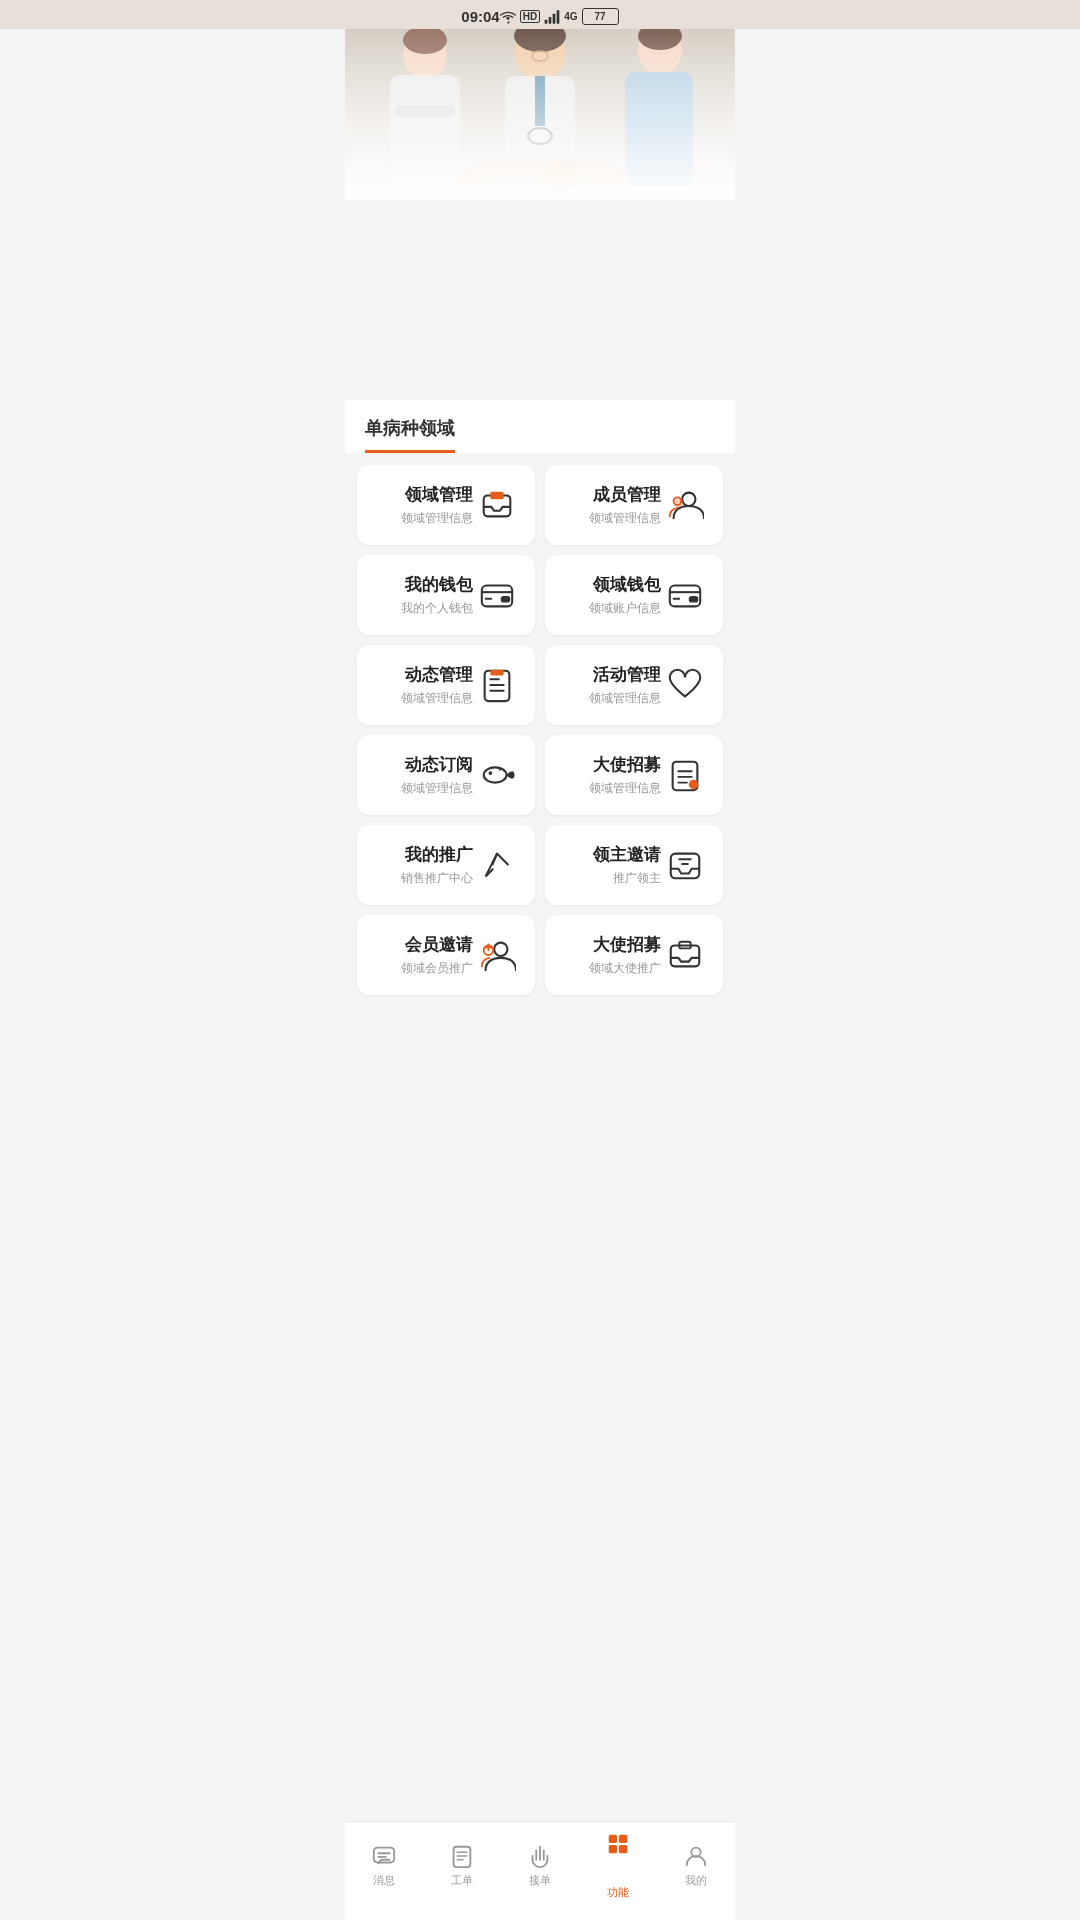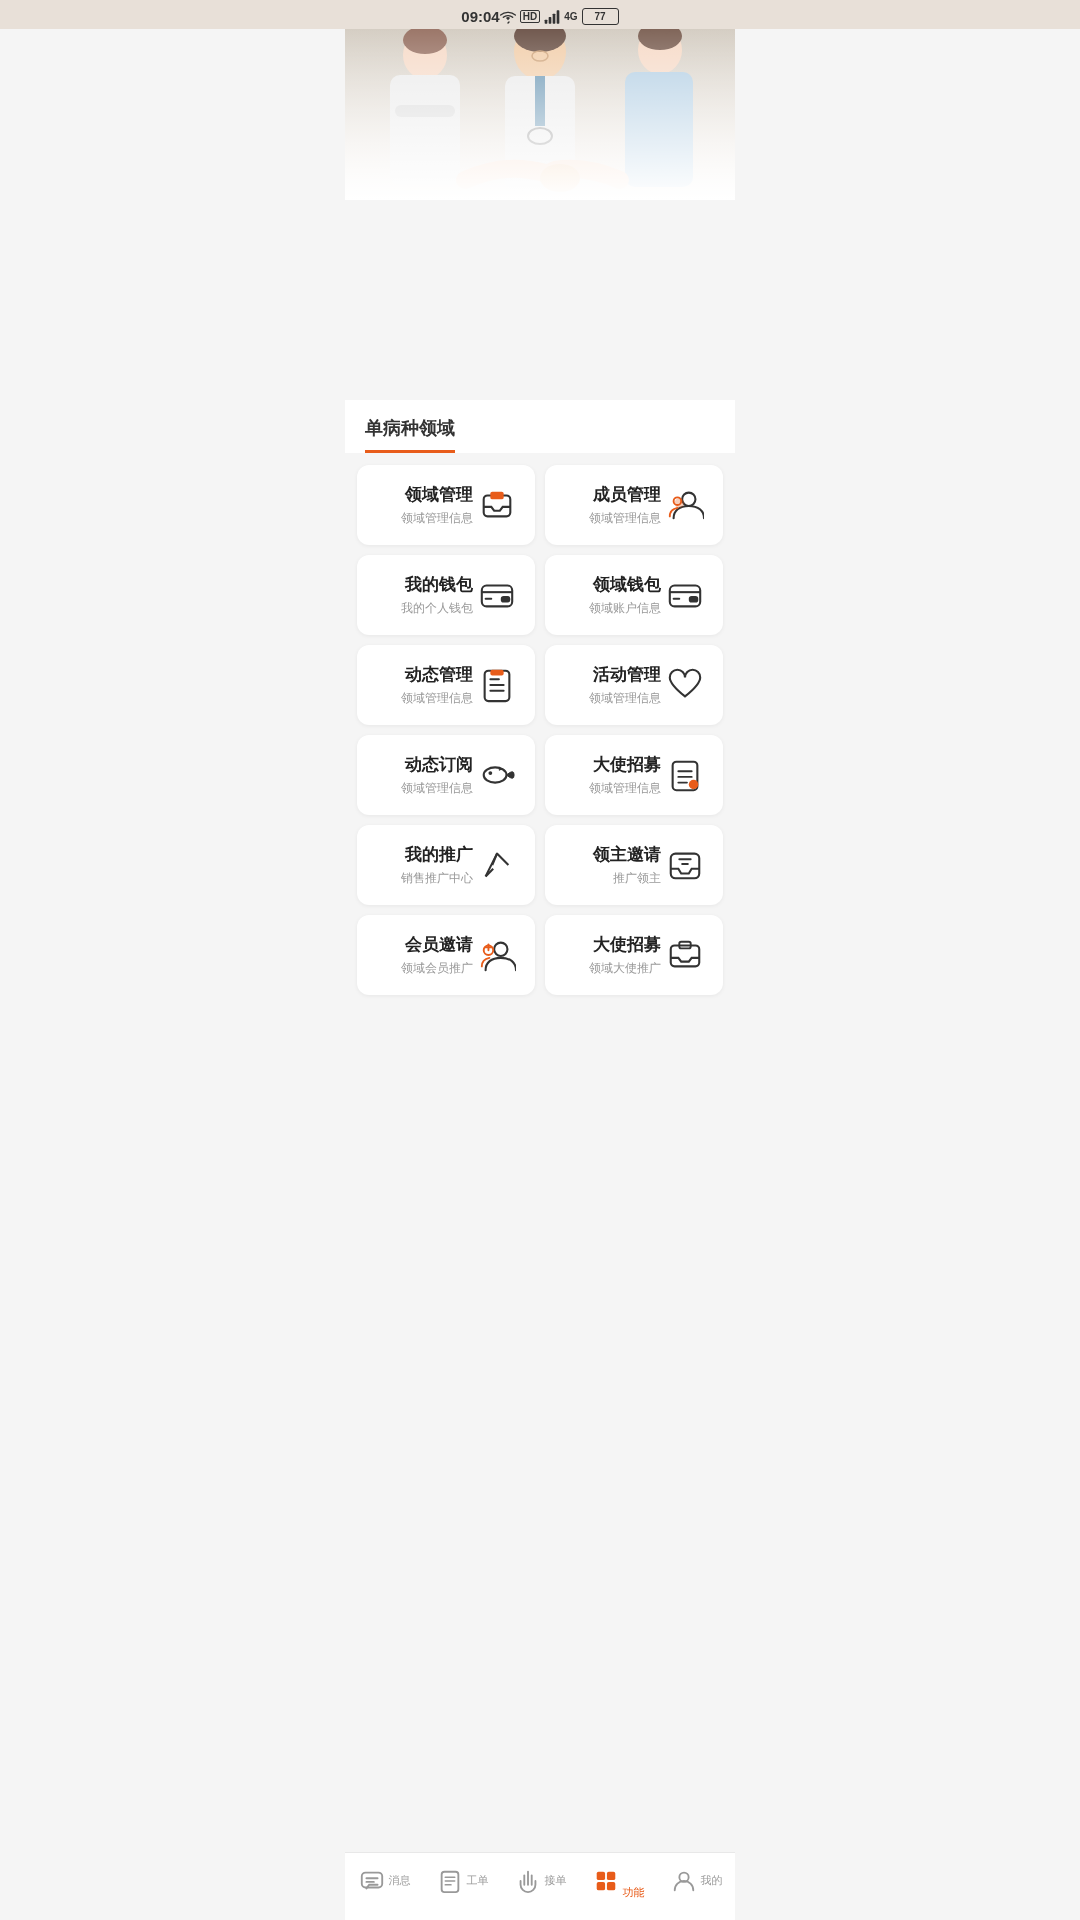--- a/index.html
+++ b/index.html
@@ -132,20 +132,21 @@
       background: #fff;
       border-top: 1px solid #e8e8e8;
       display: flex;
       align-items: center;
       justify-content: space-around;
       padding: 8px 0 20px;
       z-index: 100;
     }
     .tab-item {
       display: flex;
+      flex-direction: column;
       align-items: center;
       gap: 3px;
       cursor: pointer;
       padding: 0 12px;
     }
     .tab-icon {
       width: 28px;
       height: 28px;
       display: flex;
       align-items: center;

